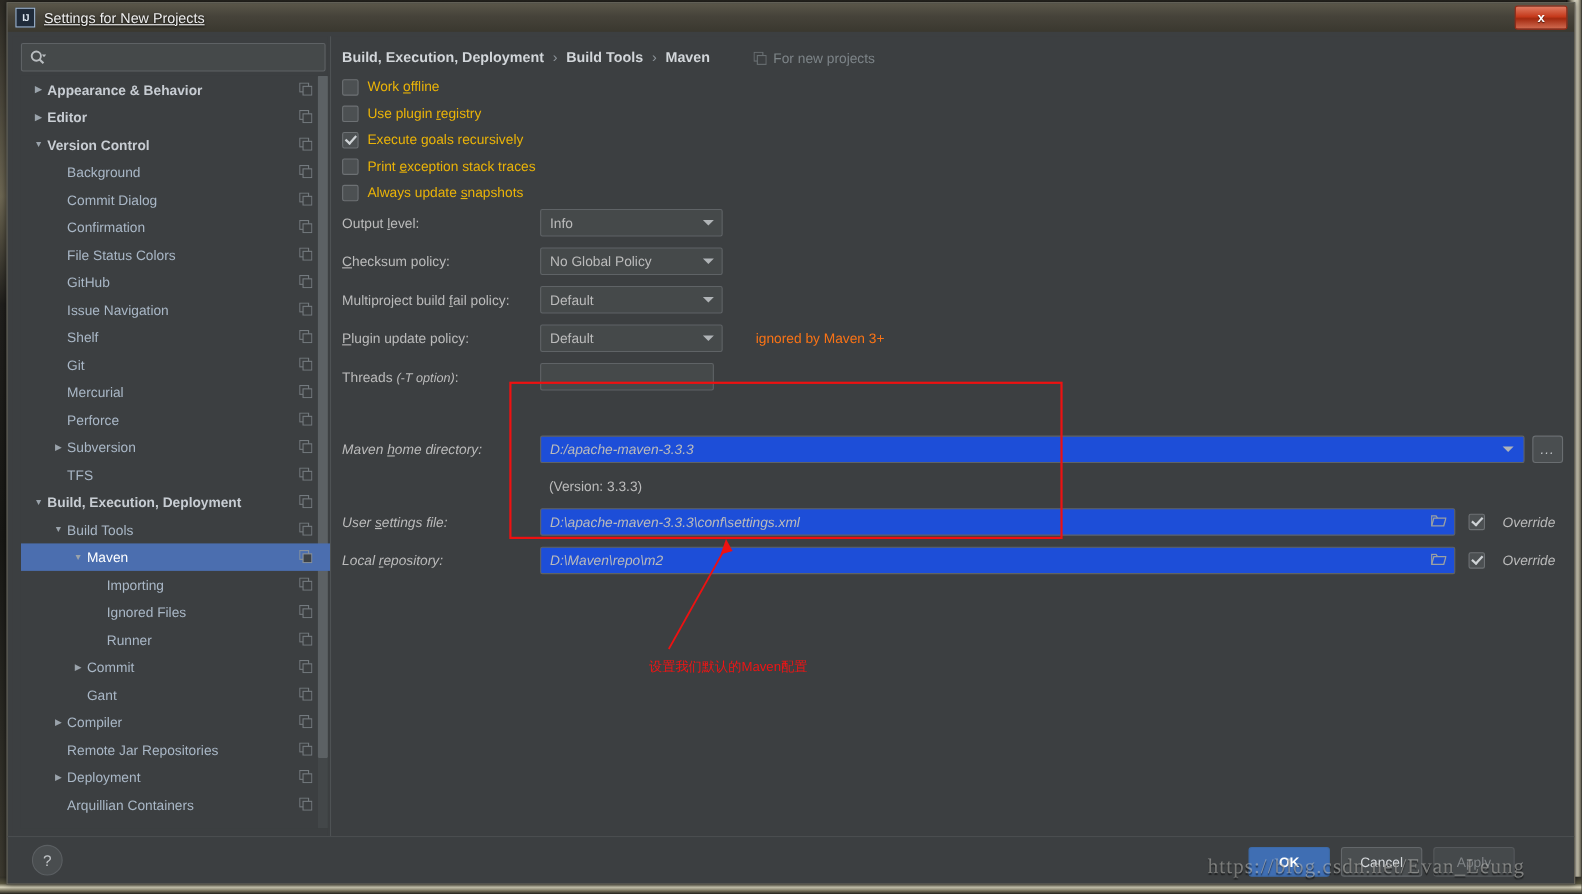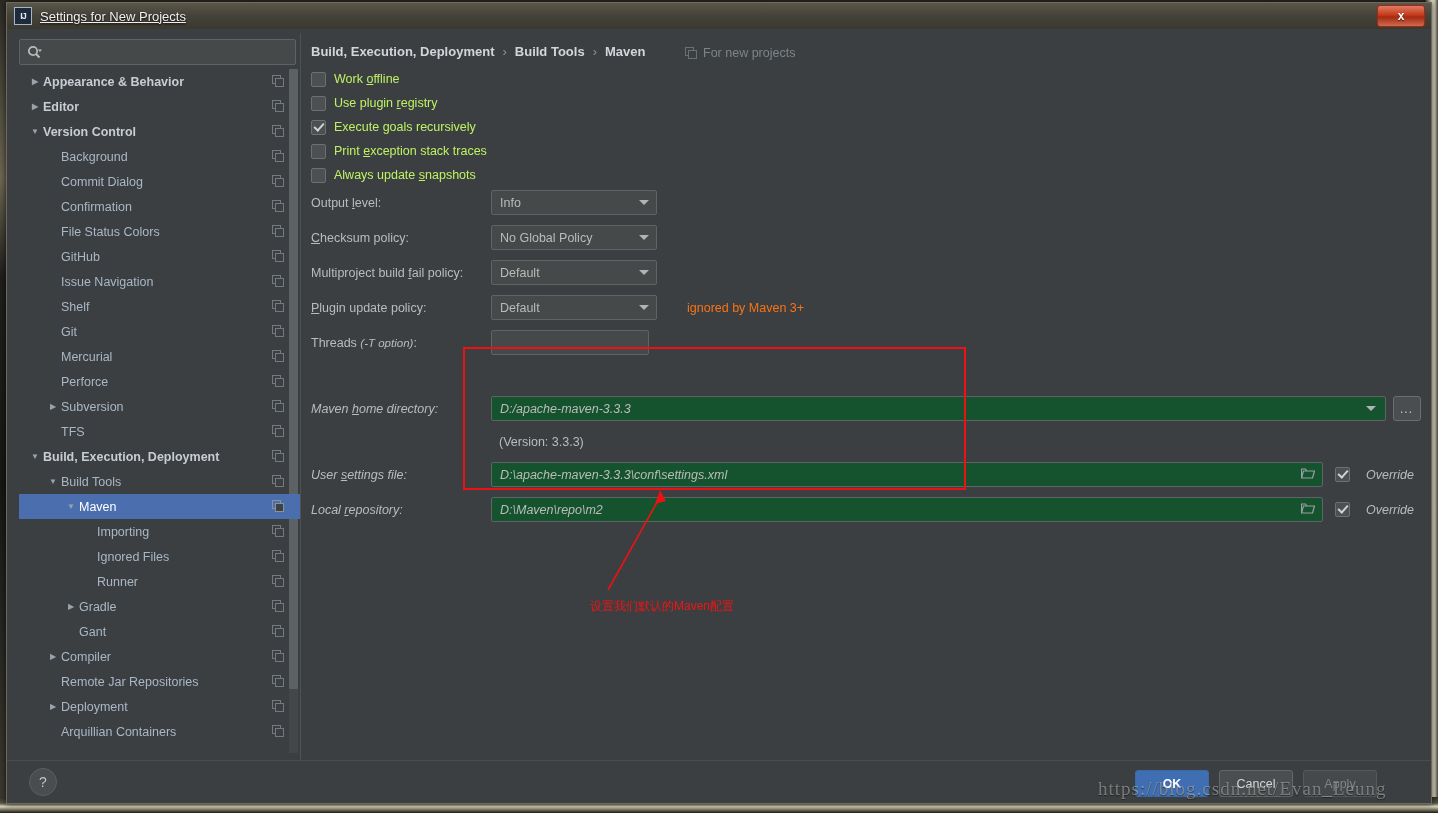--- a/index.html
+++ b/index.html
@@ -147,21 +147,21 @@
   .for-new {
     position: absolute; left: 384px; top: 13px;
     display: flex; align-items: center;
     color: #7d8488; font-size: 12.5px;
   }
   .for-new .copy-ico { position: static; margin-right: 6px; opacity: .7; }
 
   .checks { position: absolute; left: 10px; top: 34px; }
   .check-row {
     display: flex; align-items: center; height: 24px;
-    color: #bef264; font-size: 12.5px;
+    color: #eab308; font-size: 12.5px;
   }
   .cbx {
     width: 13px; height: 13px; margin-right: 8px;
     background: #4c5052;
     border: 1px solid #6d7174;
     border-radius: 2px;
     display: flex; align-items: center; justify-content: center;
     position: relative; flex: 0 0 auto;
   }
   .cbx.on::after {
@@ -210,21 +210,21 @@
     color: #bbbbbb; font-size: 12.5px;
   }
   .note { margin-left: 30px; color: #f97316; font-size: 12.5px; }
 
   
   .paths { position: absolute; left: 10px; top: 358px; width: 1110px; }
   .path-row { display: flex; align-items: center; height: 35px; font-style: italic; }
   .path-label { width: 180px; color: #bbbbbb; font-size: 12.5px; flex: 0 0 auto; }
   .path-field {
     flex: 1; height: 23px;
-    background: #14532d;
+    background: #1d4ed8;
     border: 1px solid #5f6366; border-radius: 2px;
     display: flex; align-items: center;
     padding-left: 8px;
     color: #bbbbbb; font-size: 12.5px;
     position: relative;
   }
   .path-field .caret { position: absolute; right: 6px; }
   .dots-btn {
     width: 26px; height: 23px; margin-left: 7px;
     background: #4a4e50; border: 1px solid #6a6e71; border-radius: 3px;
@@ -499,21 +499,21 @@
               <div class="tree-row" style="padding-left: 64px;">
                 <span class="arrow empty">▶</span>
                 <span class="lbl">Runner</span>
                 <span class="copy-ico"><svg width="12" height="12" viewBox="0 0 12 12">
                     <rect x="0.5" y="0.5" width="8" height="8" fill="none" stroke="#8d949a"></rect>
                     <rect x="3.5" y="3.5" width="8" height="8" fill="#3c3f41" stroke="#8d949a"></rect>
                   </svg></span>
               </div>
               <div class="tree-row" style="padding-left: 46px;">
                 <span class="arrow">▶</span>
-                <span class="lbl">Gradle</span>
+                <span class="lbl">Commit</span>
                 <span class="copy-ico"><svg width="12" height="12" viewBox="0 0 12 12">
                     <rect x="0.5" y="0.5" width="8" height="8" fill="none" stroke="#8d949a"></rect>
                     <rect x="3.5" y="3.5" width="8" height="8" fill="#3c3f41" stroke="#8d949a"></rect>
                   </svg></span>
               </div>
               <div class="tree-row" style="padding-left: 46px;">
                 <span class="arrow empty">▶</span>
                 <span class="lbl">Gant</span>
                 <span class="copy-ico"><svg width="12" height="12" viewBox="0 0 12 12">
                     <rect x="0.5" y="0.5" width="8" height="8" fill="none" stroke="#8d949a"></rect>

